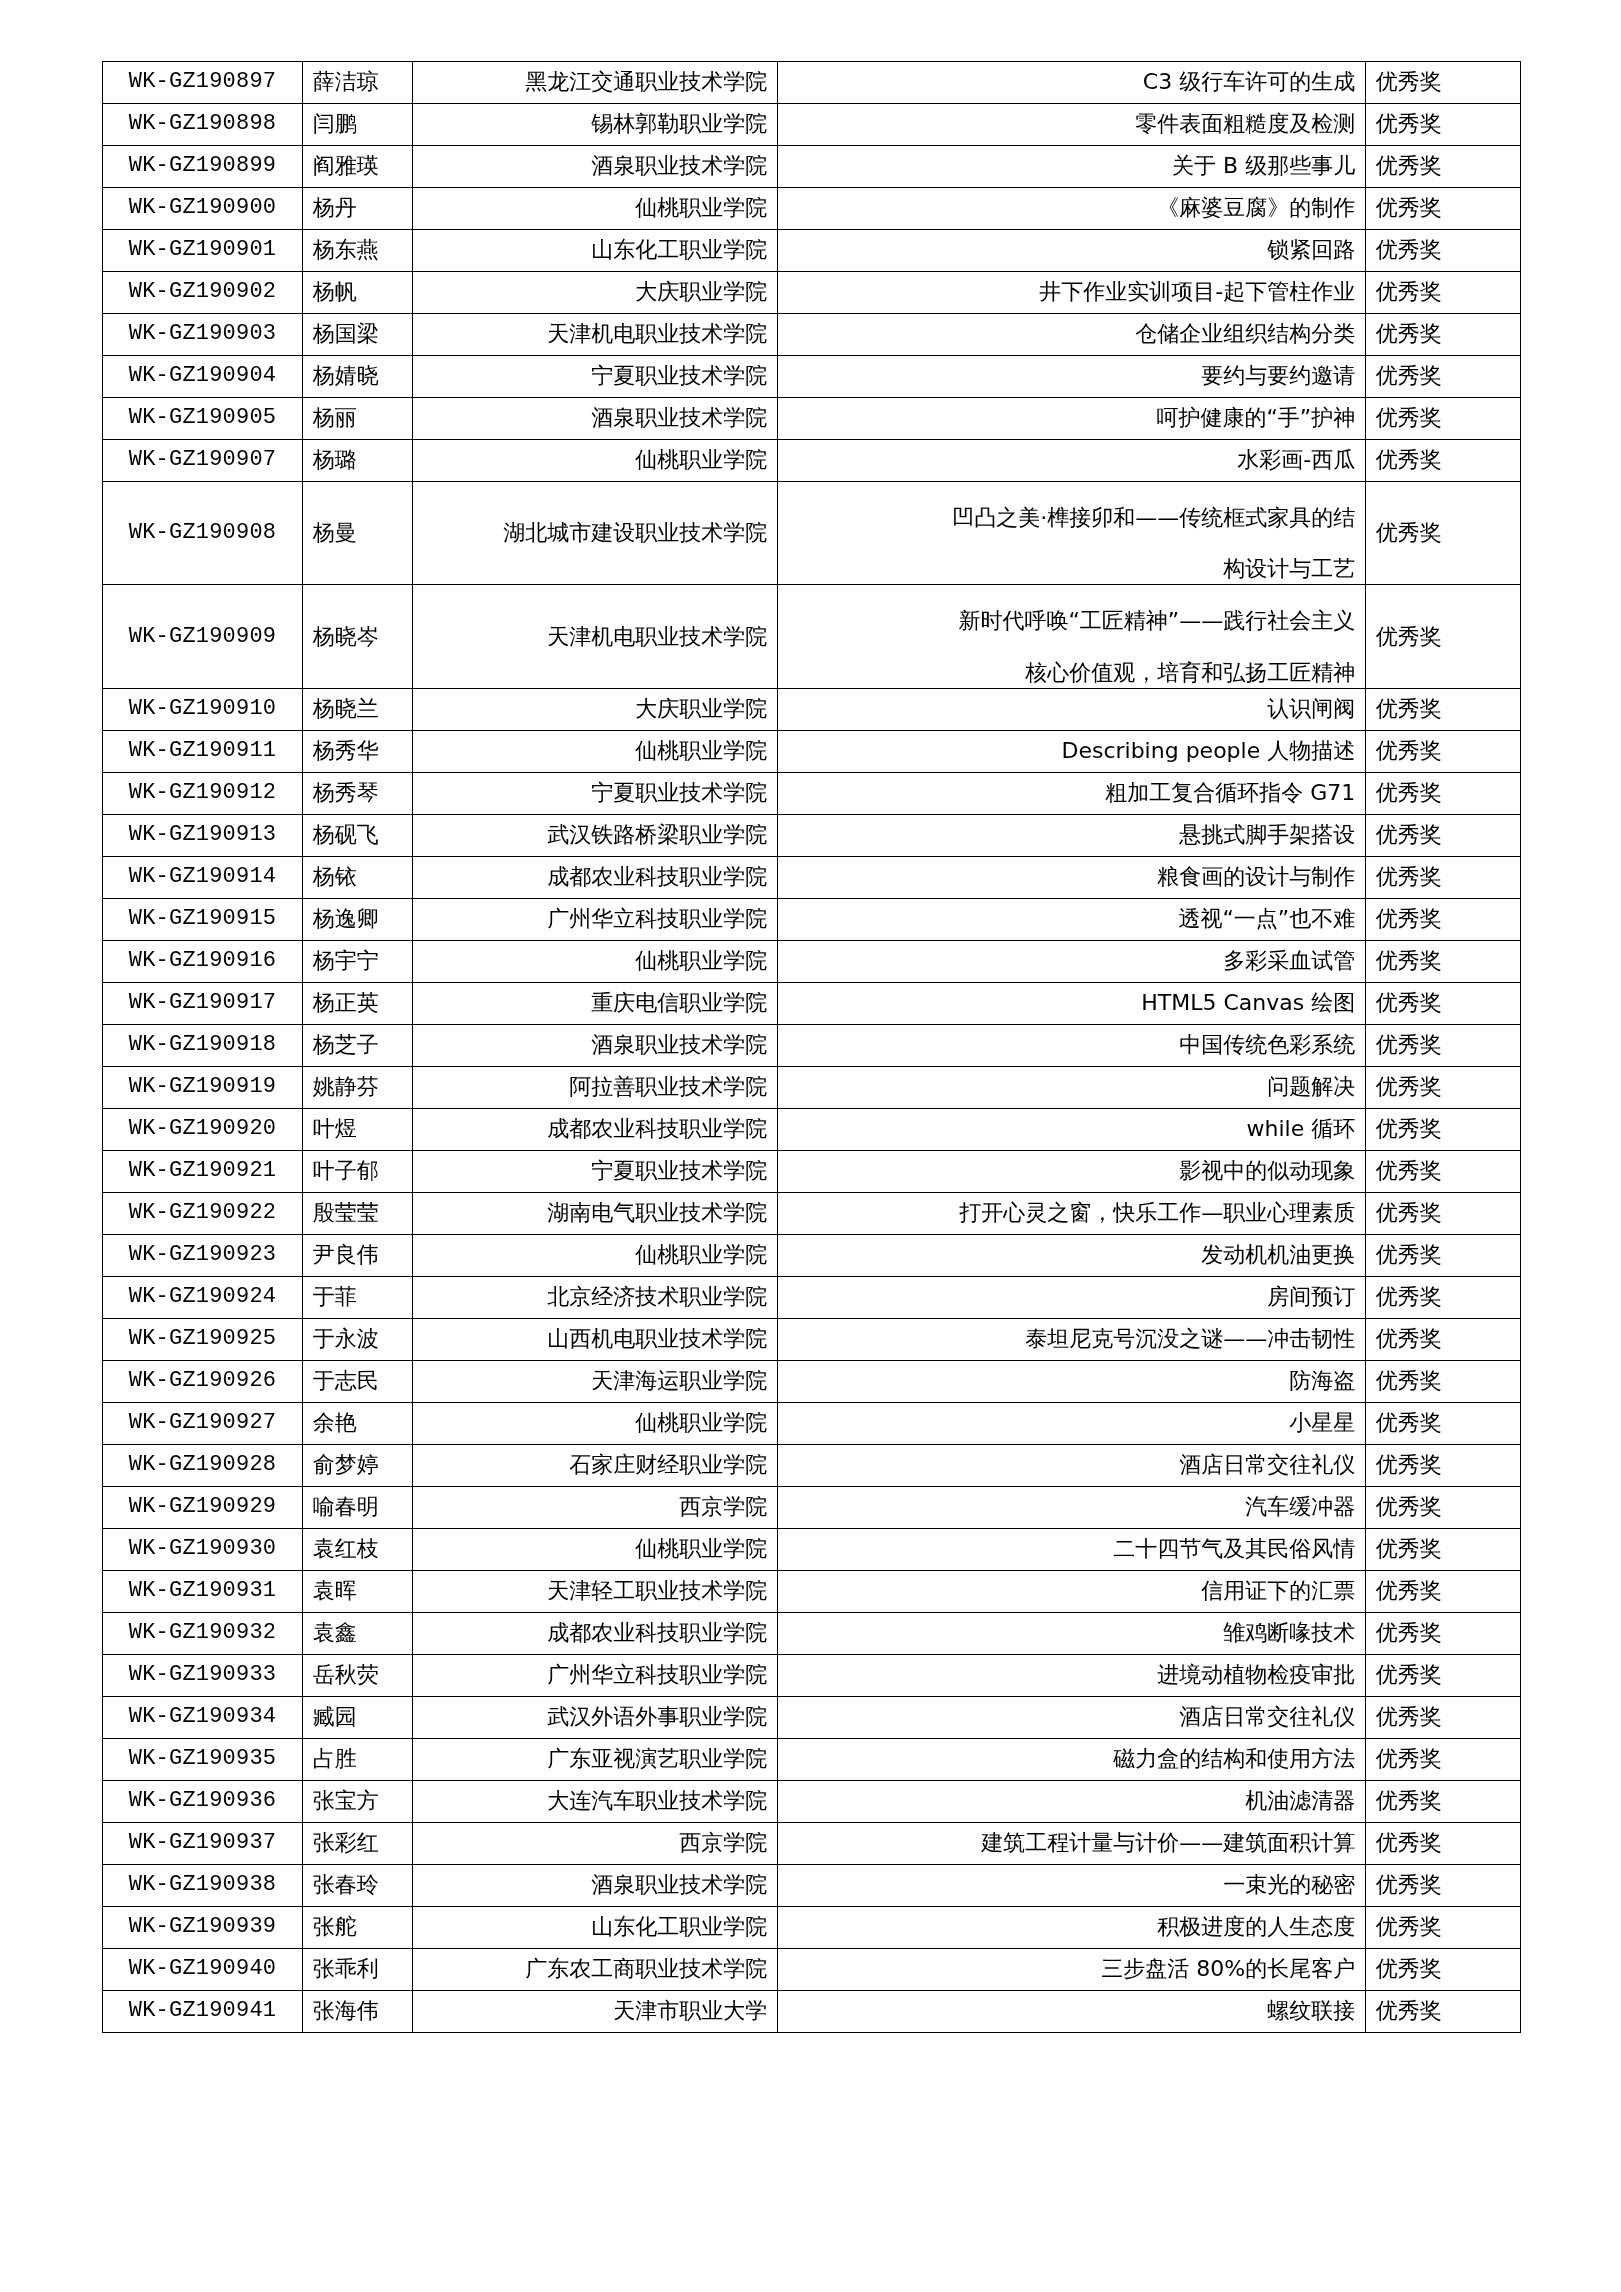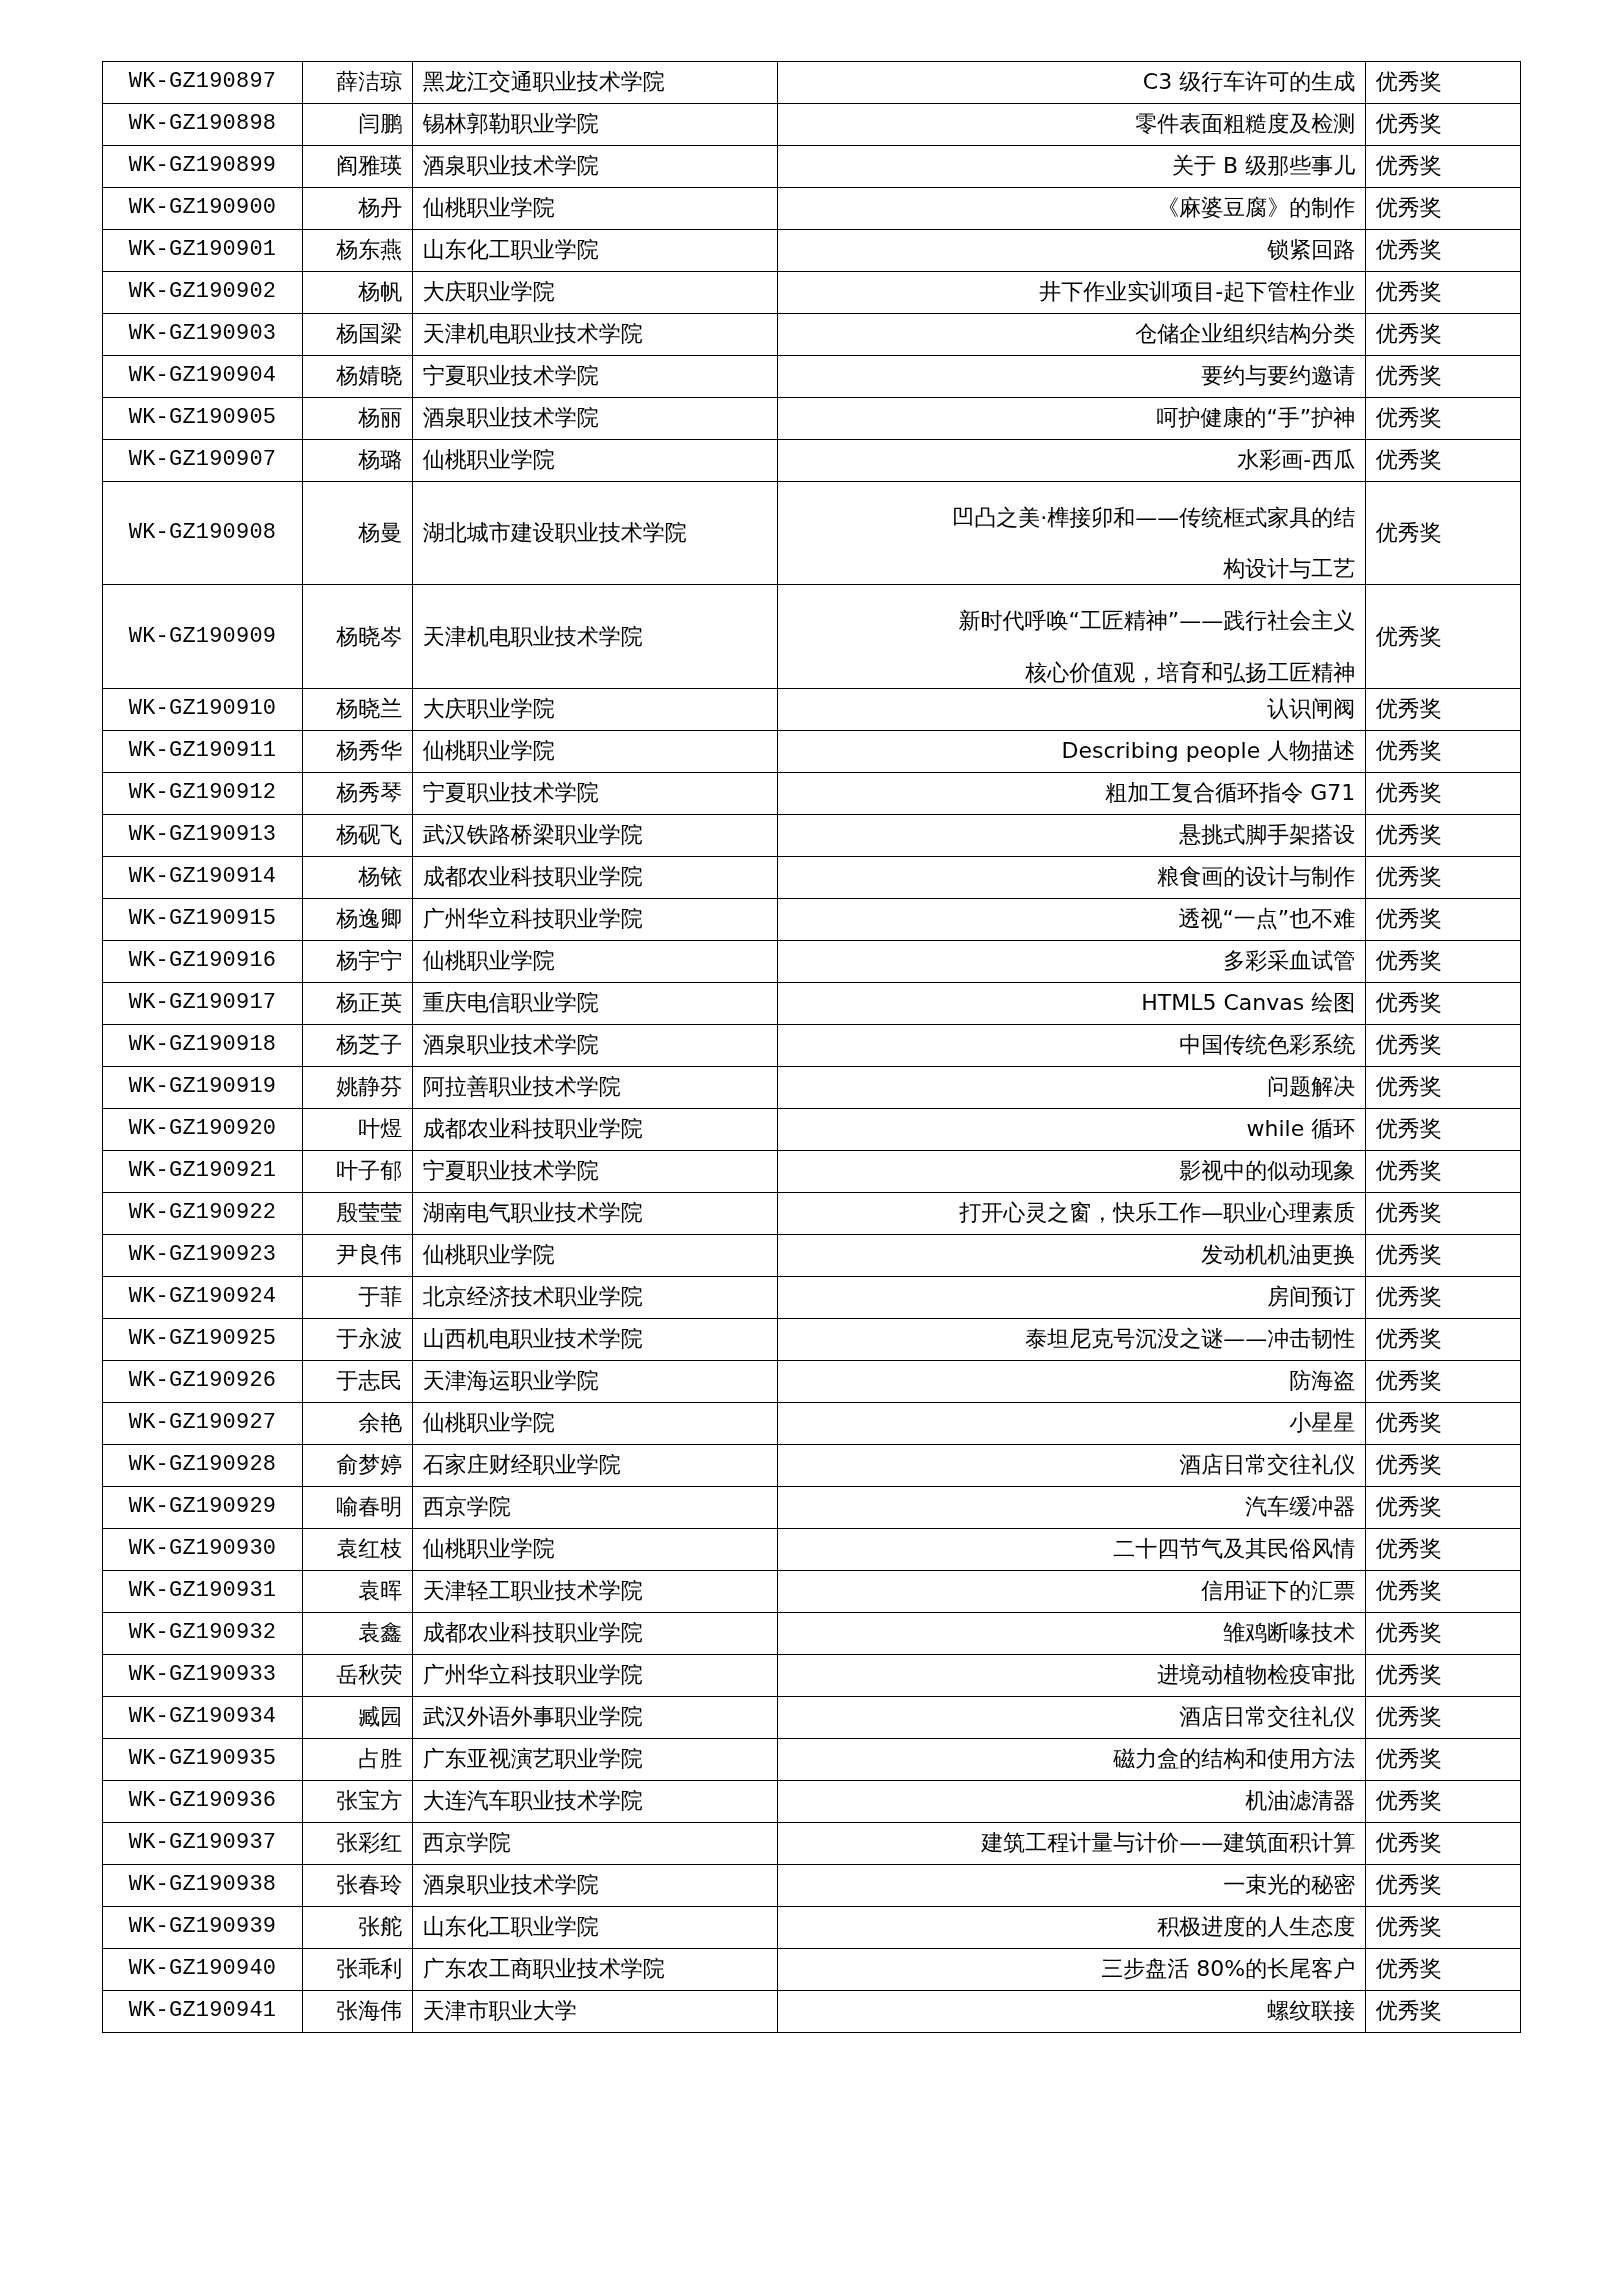--- a/index.html
+++ b/index.html
@@ -44,27 +44,27 @@
     white-space: nowrap;
   }
   td.cell-id {
     font-family: "Liberation Mono", "DejaVu Sans Mono", monospace;
     font-size: 20.6px;
     letter-spacing: 0.2px;
     text-align: center;
     padding: 0 3.9px;
   }
   td.cell-name {
-    text-align: right;
+    text-align: left;
     font-family: "DejaVu Sans", "Liberation Sans", sans-serif;
     font-size: 21.6px;
     padding: 0 5.9px;
   }
   td.cell-org {
-    text-align: left;
+    text-align: right;
     font-family: "DejaVu Sans", "Liberation Sans", sans-serif;
     font-size: 21.6px;
   }
   td.cell-title {
     text-align: right;
     font-family: "DejaVu Sans", "Liberation Sans", sans-serif;
     font-size: 21.6px;
     white-space: normal;
   }
   td.cell-title.two-line {

